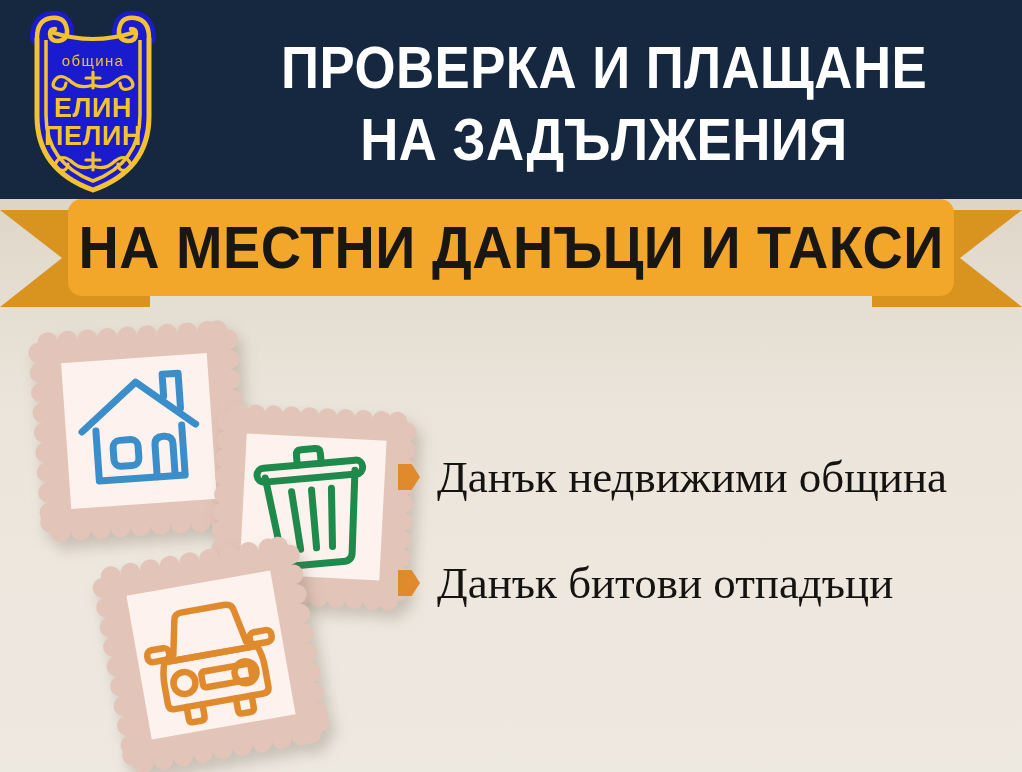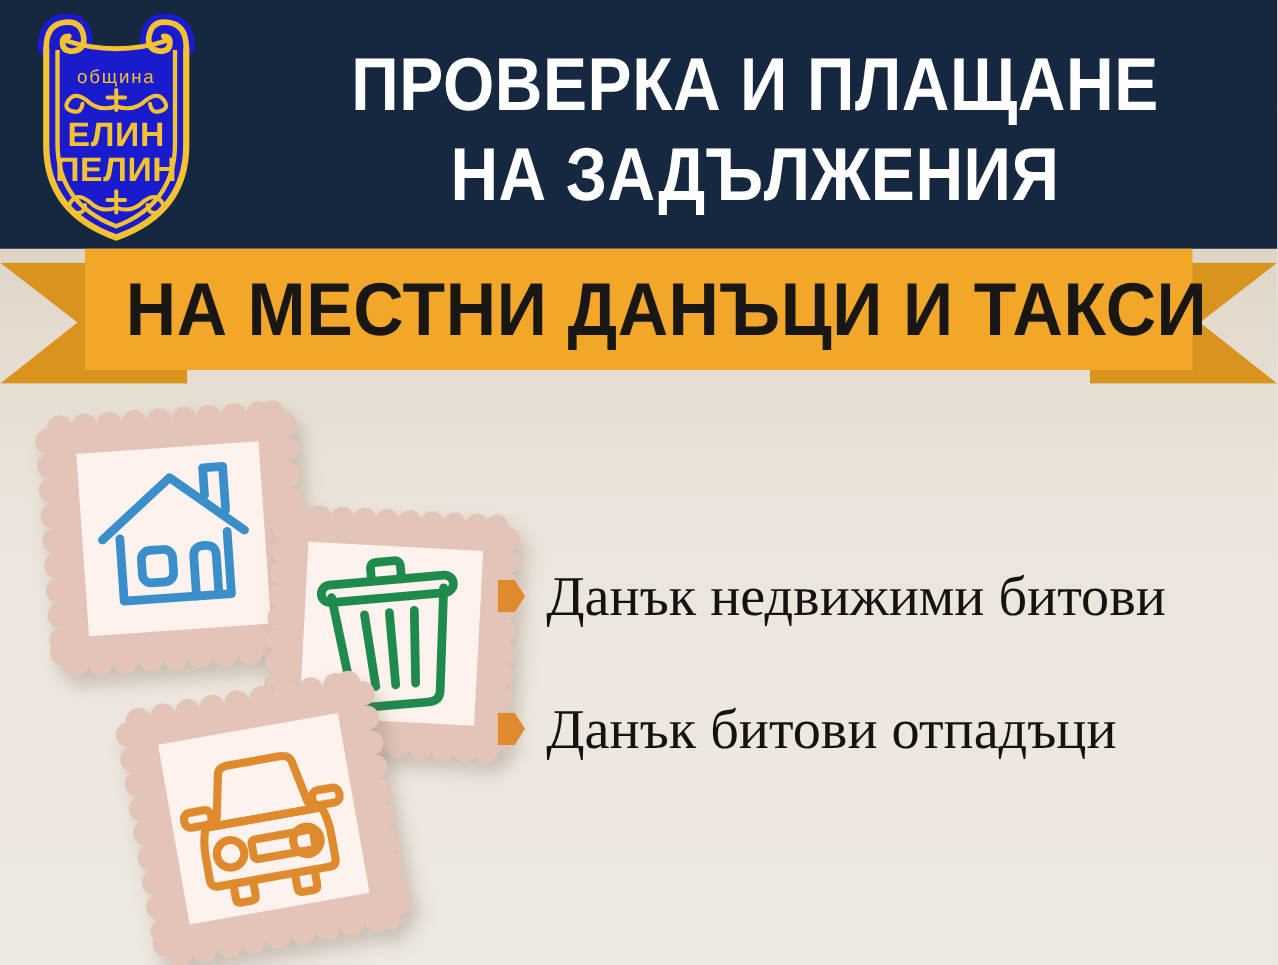--- a/index.html
+++ b/index.html
@@ -54,20 +54,21 @@
   
   .title-block {
     position: absolute;
     left: 186px;
     top: 14px;
     width: 836px;
     height: 180px;
     z-index: 5;
     display: flex;
     flex-direction: column;
+    align-items: center;
     justify-content: center;
     color: #FFFFFF;
   }
   .title-line {
     font-family: "Liberation Sans Narrow", "Liberation Sans", sans-serif;
     font-weight: bold;
     font-size: 60px;
     line-height: 72px;
     letter-spacing: 0.5px;
     white-space: nowrap;
@@ -102,20 +103,22 @@
   }
   .ribbon-center {
     position: absolute;
     left: 68px;
     top: 0;
     width: 886px;
     height: 97px;
     background: #F2A62A;
     display: flex;
     align-items: center;
+    justify-content: center;
+    border-radius: 14px;
   }
   .ribbon-text {
     font-family: "Liberation Sans Narrow", "Liberation Sans", sans-serif;
     font-weight: bold;
     font-size: 60px;
     line-height: 64px;
     color: #191714;
     white-space: nowrap;
     transform: scaleX(0.93);
     letter-spacing: 0.5px;
@@ -405,21 +408,21 @@
           <path d="M92 172 L92 184 Q92 188 96 188 L104 188 Q108 188 108 184 L108 172"></path>
           <path d="M142 172 L142 184 Q142 188 146 188 L154 188 Q158 188 158 184 L158 172"></path>
         </g>
       </g>
     </svg>
   </div>
 
   <div class="bullet-list">
     <div class="bullet-row">
       <span class="bullet-marker"></span>
-      <span class="bullet-text">Данък недвижими битови</span>
+      <span class="bullet-text">Данък недвижими община</span>
     </div>
     <div class="bullet-row">
       <span class="bullet-marker"></span>
       <span class="bullet-text">Данък битови отпадъци</span>
     </div>
   </div>
 
 </div>
 
 </body></html>

